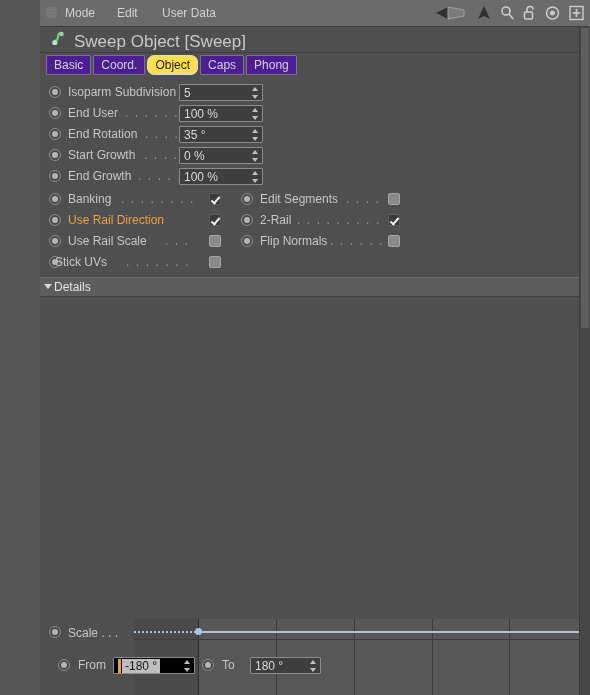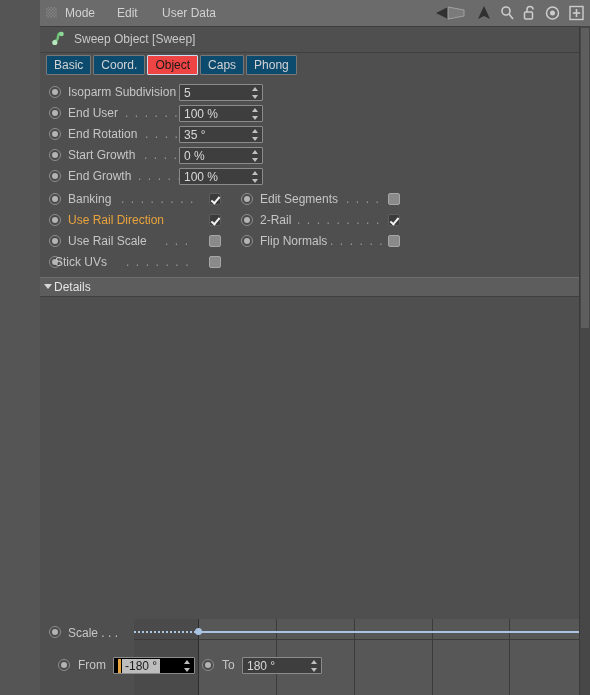--- a/index.html
+++ b/index.html
@@ -27,27 +27,27 @@
           linear-gradient(45deg,#8d8d8d 25%,transparent 25%,transparent 75%,#8d8d8d 75%);
         background-size:3px 3px;background-position:0 0,1.5px 1.5px;opacity:.85;}
   .menuitem{position:absolute;top:6px;color:#d2d2d2;font-size:12px;}
   .mi-mode{left:25px;} .mi-edit{left:77px;} .mi-user{left:122px;}
   .tbicons{position:absolute;right:6px;top:3px;height:20px;display:flex;align-items:center;gap:9px;}
   .tbi{display:block;opacity:.92;}
 
   
   .objrow{position:relative;height:25px;background:#4f4f4f;border-bottom:1px solid #3f3f3f;}
   .obj-icon{position:absolute;left:10px;top:4px;width:16px;height:16px;}
-  .obj-title{position:absolute;left:34px;top:5px;color:#c9c9c9;font-size:12px;}
+  .obj-title{position:absolute;left:34px;top:5px;color:#c9c9c9;font-size:17px;}
 
   
   .tabbar{position:relative;height:25px;background:#4f4f4f;padding:2px 0 0 6px;display:flex;gap:2px;}
   .tab{height:18px;line-height:18px;padding:0 7px;font-size:12px;color:#d3d3d3;
-       background:#0c4a6e;border:1px solid #777;border-radius:1px;}
-  .tab.sel{background:#ef4444;color:#1a1a1a;border-color:#cfdcef;}
+       background:#4c1d95;border:1px solid #777;border-radius:1px;}
+  .tab.sel{background:#fde047;color:#1a1a1a;border-color:#cfdcef;border-radius:7px;}
 
   
   .sect{height:18px;line-height:18px;background:#5d5d5d;color:#e4e4e4;
         font-size:11px;font-weight:bold;padding-left:8px;
         border-top:1px solid #6c6c6c;border-bottom:1px solid #3f3f3f;}
   .sect.det{font-weight:normal;font-size:12px;padding-left:14px;position:relative;}
   .tri{position:absolute;left:4px;top:6px;width:0;height:0;
        border-left:4px solid transparent;border-right:4px solid transparent;border-top:5px solid #d8d8d8;}
 
   
@@ -317,21 +317,21 @@
       <div class="nf focus" style="left:73px;width:82px">
         <span class="caret"></span>
         <span class="sel">-180 °</span>
         <span class="spin">
             <i class="u"></i>
             <i class="d"></i>
           </span>
       </div>
       <div class="dot" style="top:4px;left:162px"></div>
       <div class="lbl" style="left:182px;top:3px">To</div>
-      <div class="nf" style="left:202px;width:80px">
+      <div class="nf" style="left:210px;width:71px">
         <span class="val">180 °</span>
         <span class="spin">
             <i class="u"></i>
             <i class="d"></i>
           </span>
       </div>
     </div>
 
     <div class="vscroll">
       <div class="vthumb"></div>

